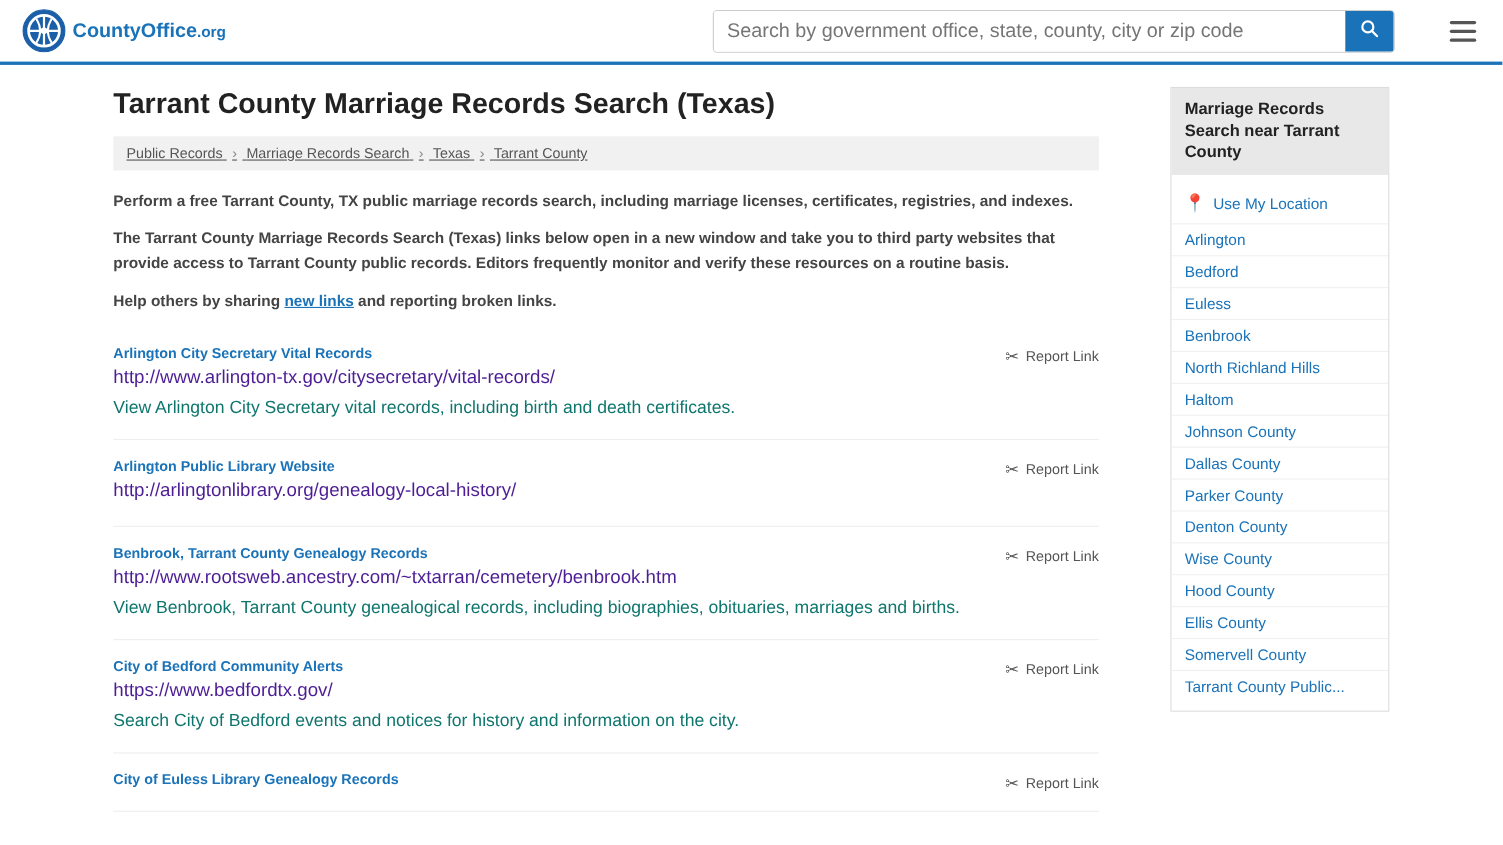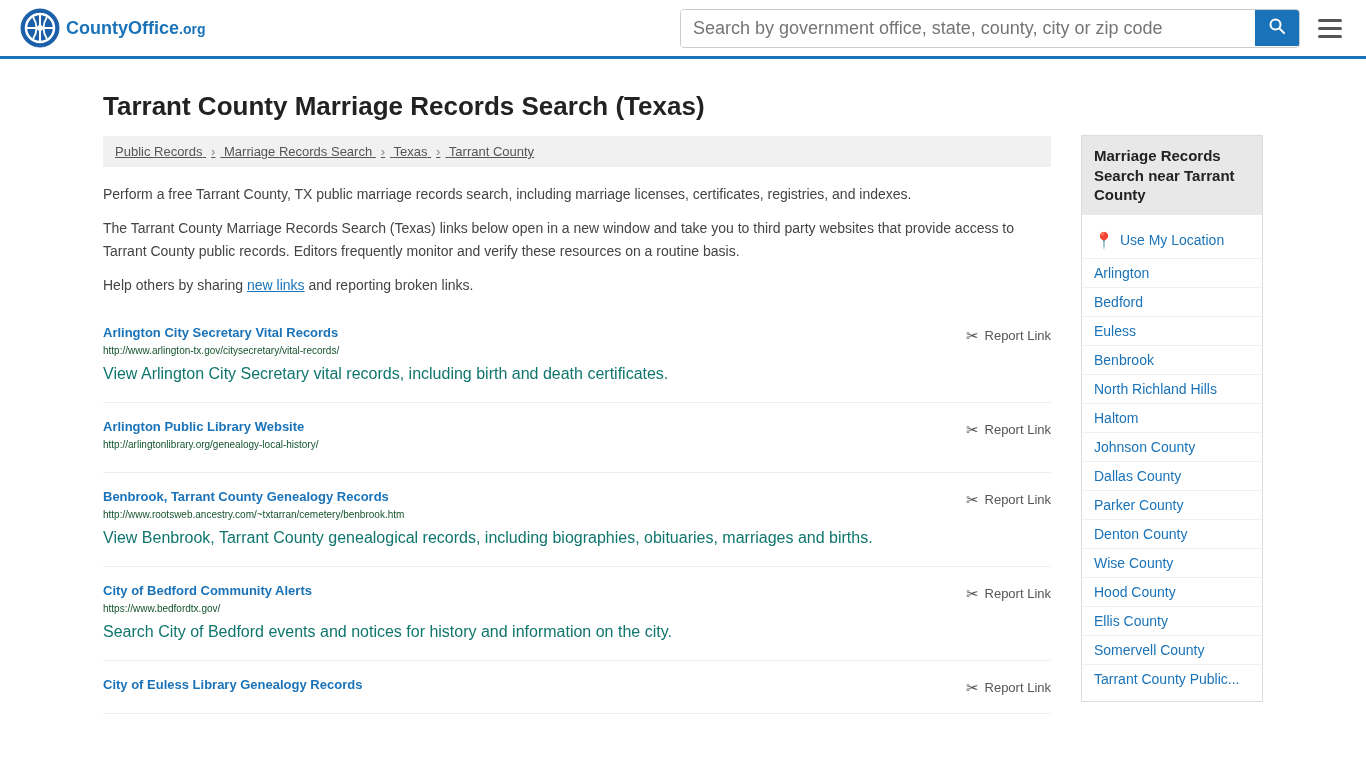--- a/index.html
+++ b/index.html
@@ -5,21 +5,21 @@
     * { box-sizing: border-box; margin: 0; padding: 0; }
     body { font-family: Arial, sans-serif; font-size: 14px; color: #333; background: #fff; }
 
     
     #header {
       background: #fff;
       border-bottom: 3px solid #1a73b8;
       padding: 8px 20px;
       display: flex;
       align-items: center;
-      gap: 4px;
+      gap: 36px;
     }
     #logo-area {
       display: flex;
       align-items: center;
       gap: 6px;
       text-decoration: none;
     }
     #logo-icon {
       width: 40px;
       height: 40px;
@@ -71,24 +71,23 @@
       width: 24px;
       height: 3px;
       background: #555;
       border-radius: 2px;
     }
 
     
     #main {
       max-width: 1200px;
       margin: 0 auto;
-      padding: 32px 20px;
+      padding: 20px 20px;
       display: flex;
       gap: 30px;
-      align-items: flex-end;
     }
 
     
     #content {
       flex: 1;
     }
     #page-title {
       font-size: 26px;
       font-weight: bold;
       color: #222;
@@ -109,20 +108,21 @@
       text-decoration: none;
     }
     #breadcrumb .sep { margin: 0 5px; color: #888; }
 
     
     .description {
       color: #444;
       line-height: 1.6;
       margin-bottom: 12px;
       font-size: 14px;
+      font-weight: bold;
     }
     .description a { color: #1a73b8; }
 
     
     .result-item {
       border-bottom: 1px solid #eee;
       padding: 16px 0;
     }
     .result-title {
       font-size: 13px;
@@ -145,34 +145,35 @@
       font-size: 13px;
       cursor: pointer;
       white-space: nowrap;
       margin-left: 10px;
       margin-top: 2px;
     }
     .report-icon {
       font-size: 15px;
     }
     .result-url {
-      color: #14532d;
-      font-size: 10px;
+      color: #4c1d95;
+      font-size: 17px;
       margin-bottom: 6px;
     }
     .result-desc {
       color: #0f766e;
       font-size: 16px;
       line-height: 1.5;
     }
 
     
     #sidebar {
-      width: 182px;
+      width: 199px;
       flex-shrink: 0;
+      margin-left: 35px;
     }
     #sidebar-title {
       background: #e8e8e8;
       padding: 10px 12px;
       font-size: 15px;
       font-weight: bold;
       color: #222;
       margin-bottom: 0;
       line-height: 1.3;
     }

